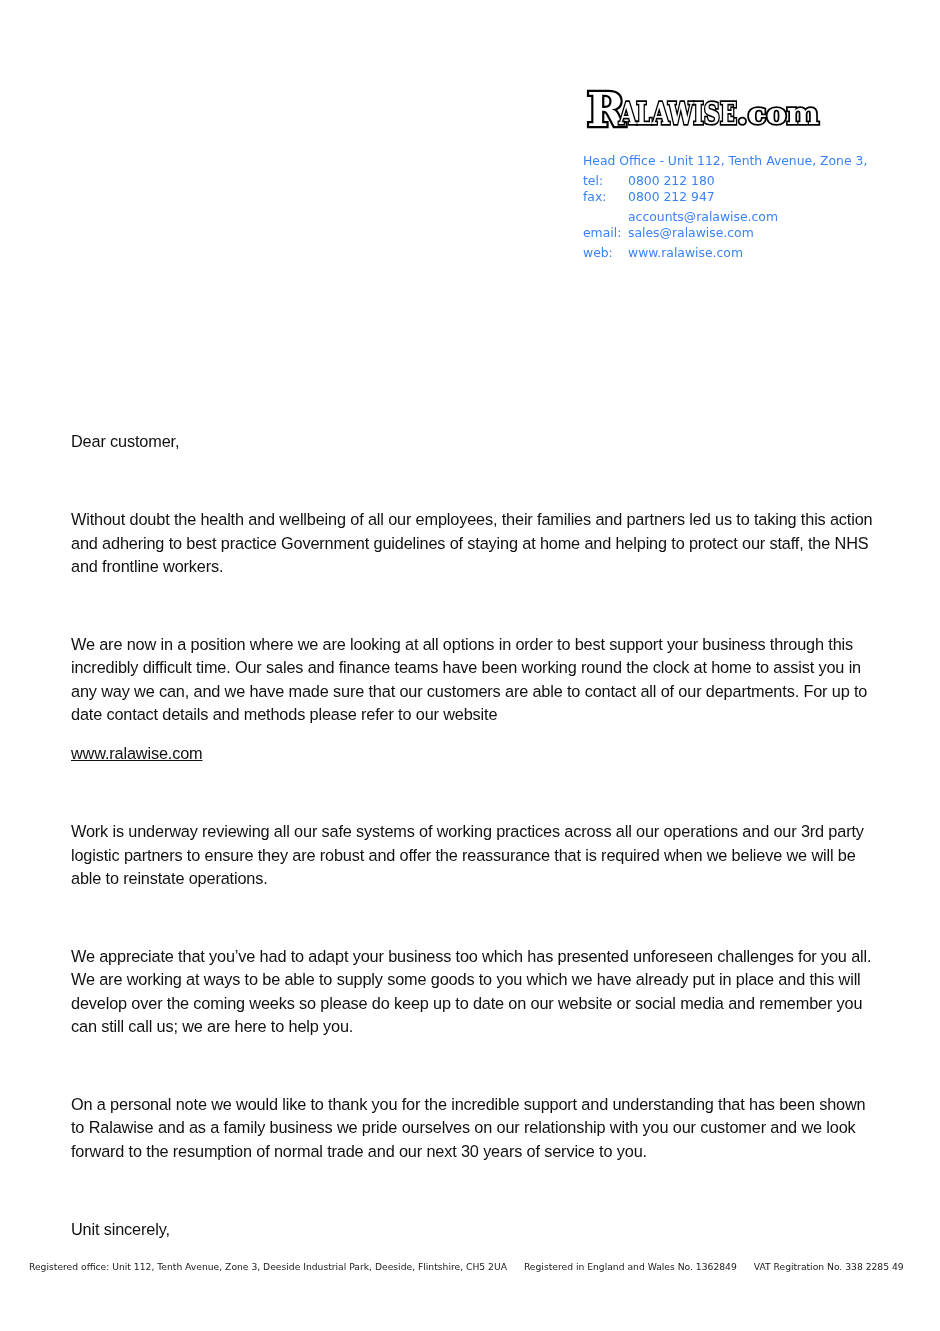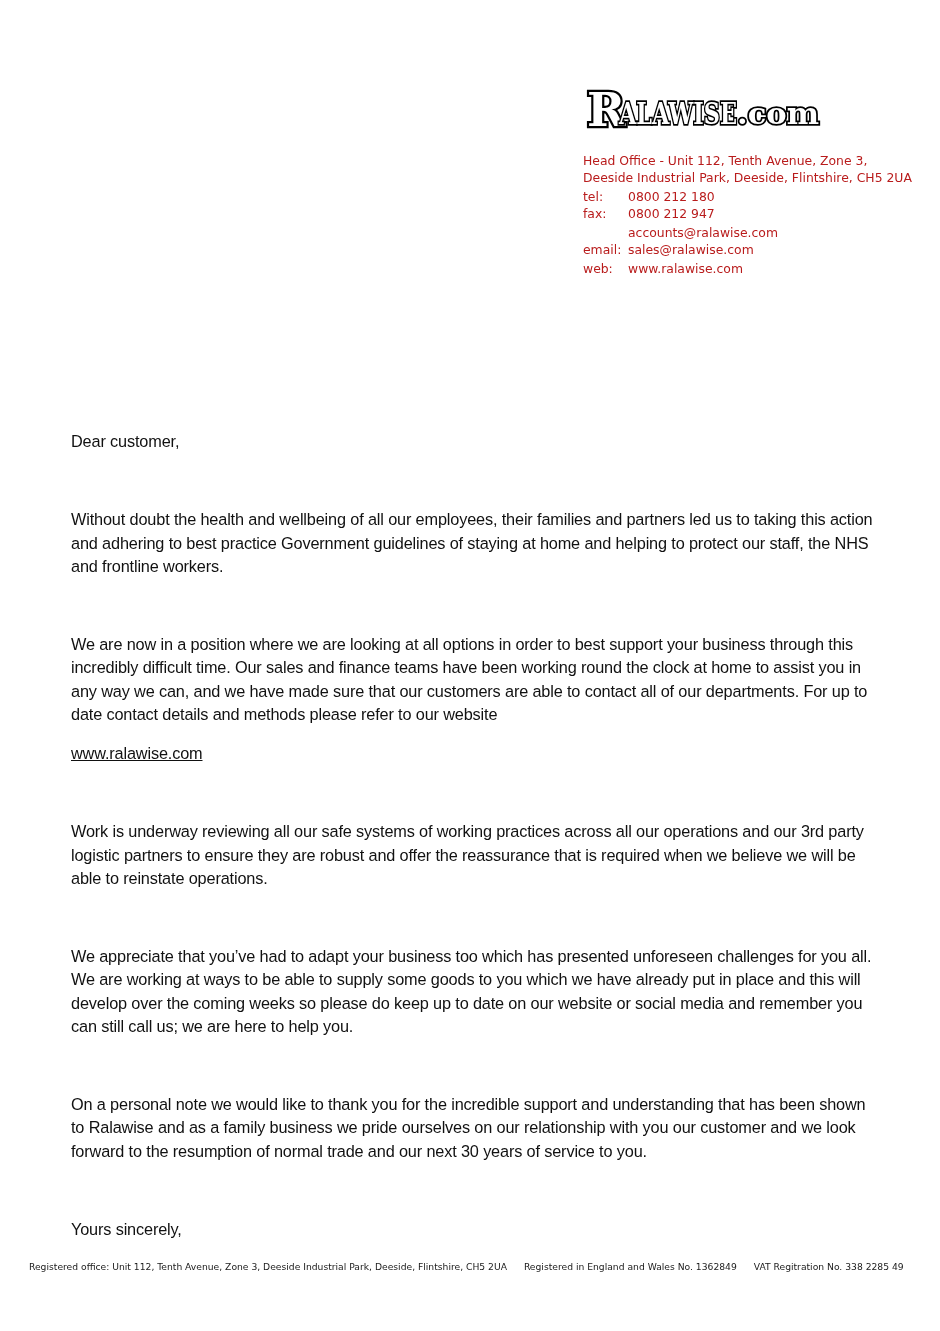--- a/index.html
+++ b/index.html
@@ -10,21 +10,21 @@
     }
     .logo svg { width: 100%; height: 100%; display: block; }
     .logo-text {
       font-family: "DejaVu Serif", serif;
       font-weight: bold;
     }
 
     .contact {
       position: absolute; left: 583px; top: 153px;
       font-family: "DejaVu Sans", sans-serif;
-      font-size: 12.4px; line-height: 16.5px; color: #b91c1c;
+      font-size: 12.4px; line-height: 16.5px; color: #3b82f6;
     }
     .contact .addr { margin-bottom: 3px; white-space: nowrap; }
     .contact .row { display: flex; white-space: nowrap; }
     .contact .lbl { width: 45px; }
     .contact .group { margin-bottom: 3px; }
 
     .letter {
       position: absolute; left: 55px; top: 414px; width: 840px;
       font-family: "Liberation Sans", sans-serif;
       font-size: 16.3px; line-height: 23.2px; color: #111;
@@ -48,21 +48,20 @@
   <svg viewBox="0 0 240 72">
     <text class="logo-text" x="4" y="52" font-size="46" fill="#ffffff" stroke="#000" stroke-width="4.5" paint-order="stroke">R</text>
     <text class="logo-text" x="36" y="50" font-size="30" fill="#ffffff" stroke="#000" stroke-width="3.5" paint-order="stroke" textLength="118" lengthAdjust="spacingAndGlyphs">ALAWISE</text>
     <text class="logo-text" x="154" y="50" font-size="30" fill="#ffffff" stroke="#000" stroke-width="3.5" paint-order="stroke" textLength="82" lengthAdjust="spacingAndGlyphs">.com</text>
   </svg>
 </div>
 
 <div class="contact">
   <div class="addr">
     <div>Head Office - Unit 112, Tenth Avenue, Zone 3,</div>
-    <div>Deeside Industrial Park, Deeside, Flintshire, CH5 2UA</div>
   </div>
   <div class="group">
     <div class="row">
       <span class="lbl">tel:</span>
       <span>0800 212 180</span>
     </div>
     <div class="row">
       <span class="lbl">fax:</span>
       <span>0800 212 947</span>
     </div>
@@ -90,21 +89,21 @@
   <div class="gap"></div>
   <p>We are now in a position where we are looking at all options in order to best support your business through this incredibly difficult time. Our sales and finance teams have been working round the clock at home to assist you in any way we can, and we have made sure that our customers are able to contact all of our departments. For up to date contact details and methods please refer to our website</p>
   <p><a>www.ralawise.com</a></p>
   <div class="gap"></div>
   <p>Work is underway reviewing all our safe systems of working practices across all our operations and our 3rd party logistic partners to ensure they are robust and offer the reassurance that is required when we believe we will be able to reinstate operations.</p>
   <div class="gap"></div>
   <p>We appreciate that you’ve had to adapt your business too which has presented unforeseen challenges for you all. We are working at ways to be able to supply some goods to you which we have already put in place and this will develop over the coming weeks so please do keep up to date on our website or social media and remember you can still call us; we are here to help you.</p>
   <div class="gap"></div>
   <p>On a personal note we would like to thank you for the incredible support and understanding that has been shown to Ralawise and as a family business we pride ourselves on our relationship with you our customer and we look forward to the resumption of normal trade and our next 30 years of service to you.</p>
   <div class="gap"></div>
-  <p>Yours sincerely,</p>
+  <p>Unit sincerely,</p>
   <div class="gap"></div>
 </div>
 
 <div class="footer">
   <span>Registered office: Unit 112, Tenth Avenue, Zone 3, Deeside Industrial Park, Deeside, Flintshire, CH5 2UA</span>
   <span>Registered in England and Wales No. 1362849</span>
   <span>VAT Regitration No. 338 2285 49</span>
 </div>
 
 </body></html>

